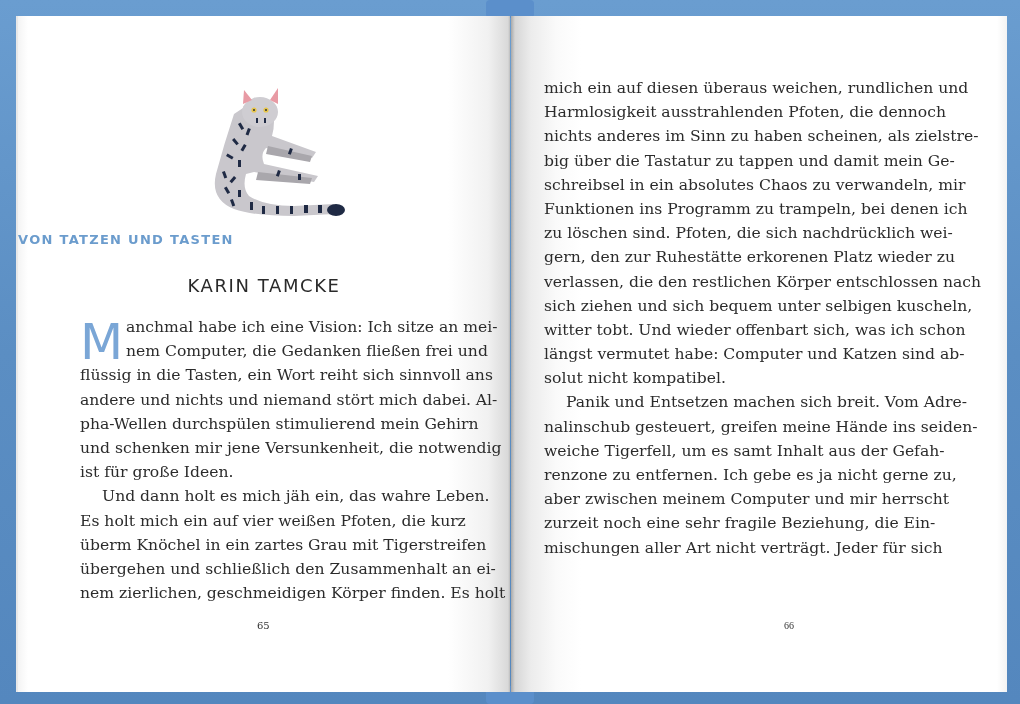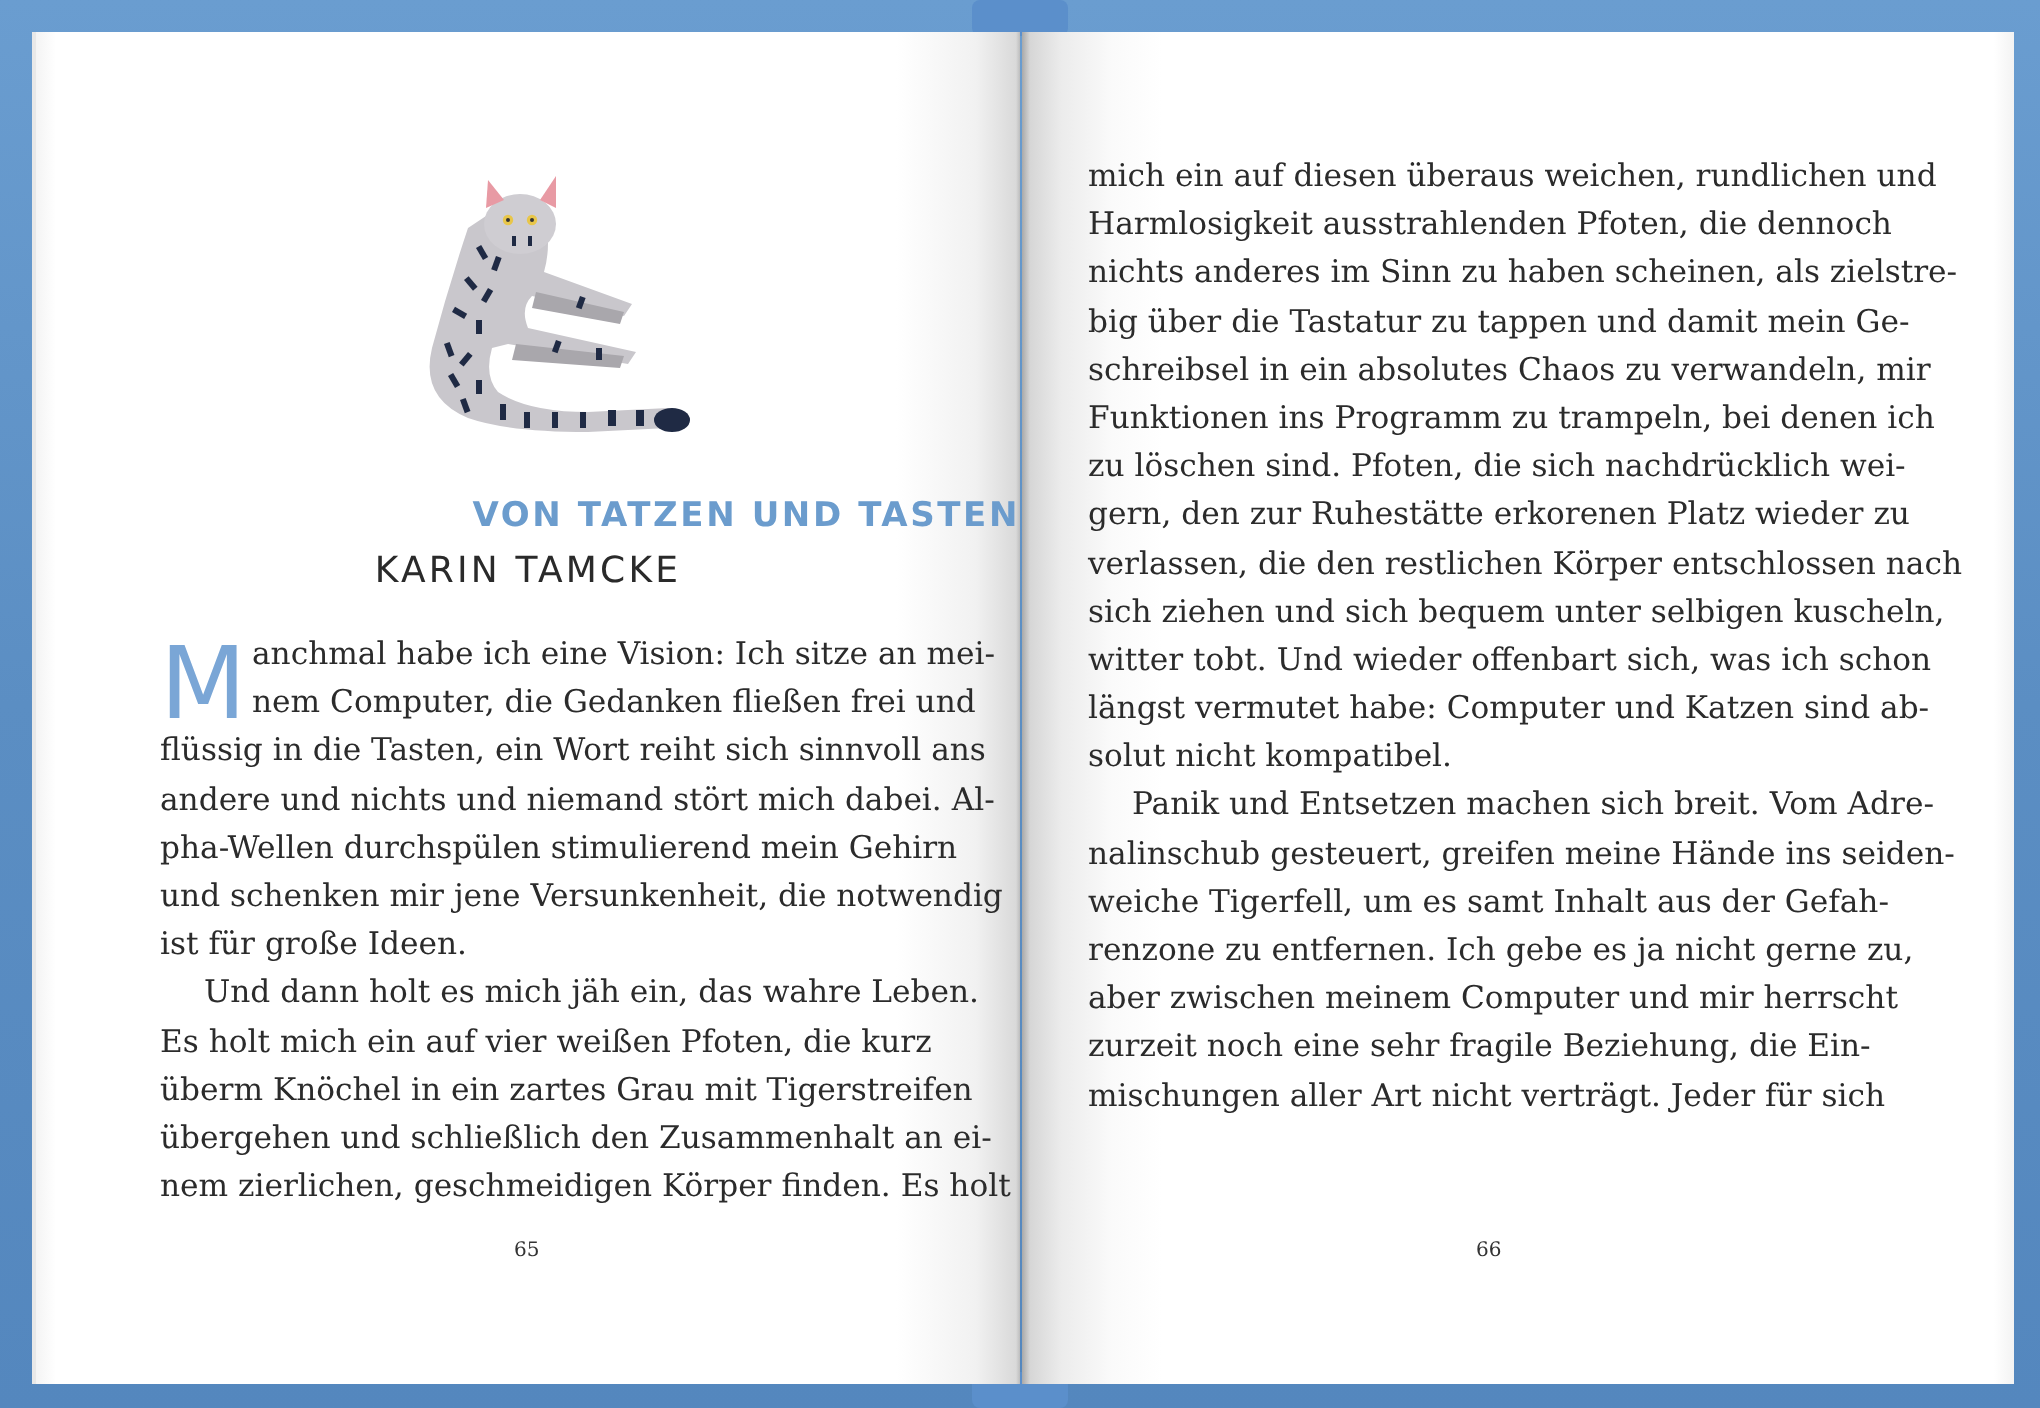--- a/index.html
+++ b/index.html
@@ -31,23 +31,23 @@
     box-shadow: -2px 0 0 #e8e8e8;
   }
   .page-right {
     left: 511px; width: 496px;
     background: linear-gradient(90deg, #a9a9a9 0px, #d6d6d6 4px, #ececec 20px, #fafafa 45px, #fff 70px, #fff 486px, #f3f3f3 496px);
   }
   .illustration {
     position: absolute; left: 176px; top: 68px; width: 160px; height: 140px;
   }
   .chapter-title {
-    position: absolute; left: 0; width: 492px; top: 232px;
-    text-align: right; font-family: "DejaVu Sans", "Liberation Sans", sans-serif;
-    font-weight: bold; font-size: 17px; letter-spacing: 1.3px; color: #6b9ccd;
+    position: absolute; left: 0; width: 492px; top: 216px;
+    text-align: left; font-family: "DejaVu Sans", "Liberation Sans", sans-serif;
+    font-weight: bold; font-size: 13px; letter-spacing: 1.3px; color: #6b9ccd;
   }
   .author {
     position: absolute; left: 0; width: 492px; top: 259px;
     text-align: center; font-family: "DejaVu Sans", "Liberation Sans", sans-serif;
     font-size: 18px; letter-spacing: 1.6px; color: #2a2a2a;
   }
   .text-block {
     position: absolute; font-size: 15.6px; line-height: 24.2px; color: #2b2b2b;
   }
   .text-block .line {
@@ -162,13 +162,13 @@
   <span class="line last">solut nicht kompatibel.</span>
   <span class="line indent">Panik und Entsetzen machen sich breit. Vom Adre-</span>
   <span class="line">nalinschub gesteuert, greifen meine Hände ins seiden-</span>
   <span class="line">weiche Tigerfell, um es samt Inhalt aus der Gefah-</span>
   <span class="line">renzone zu entfernen. Ich gebe es ja nicht gerne zu,</span>
   <span class="line">aber zwischen meinem Computer und mir herrscht</span>
   <span class="line">zurzeit noch eine sehr fragile Beziehung, die Ein-</span>
   <span class="line">mischungen aller Art nicht verträgt. Jeder für sich</span>
 </div>
 
-<div class="page-number" style="left:738px;">66</div>
+<div class="page-number" style="left:784px;font-family:Liberation Serif, serif;">66</div>
 
 </body></html>

